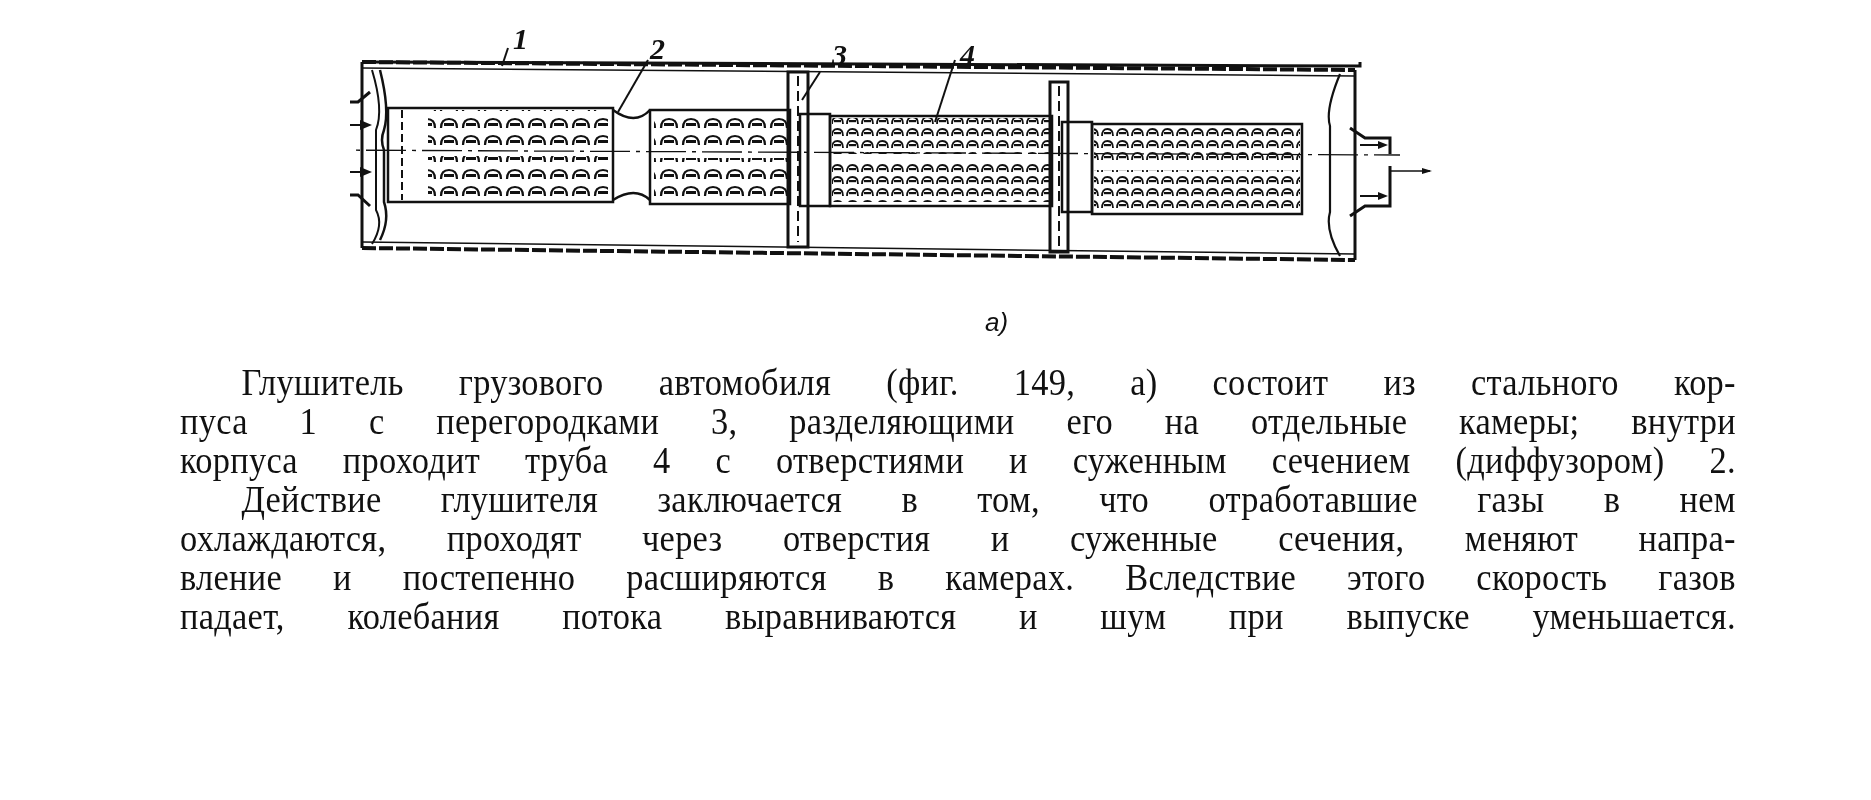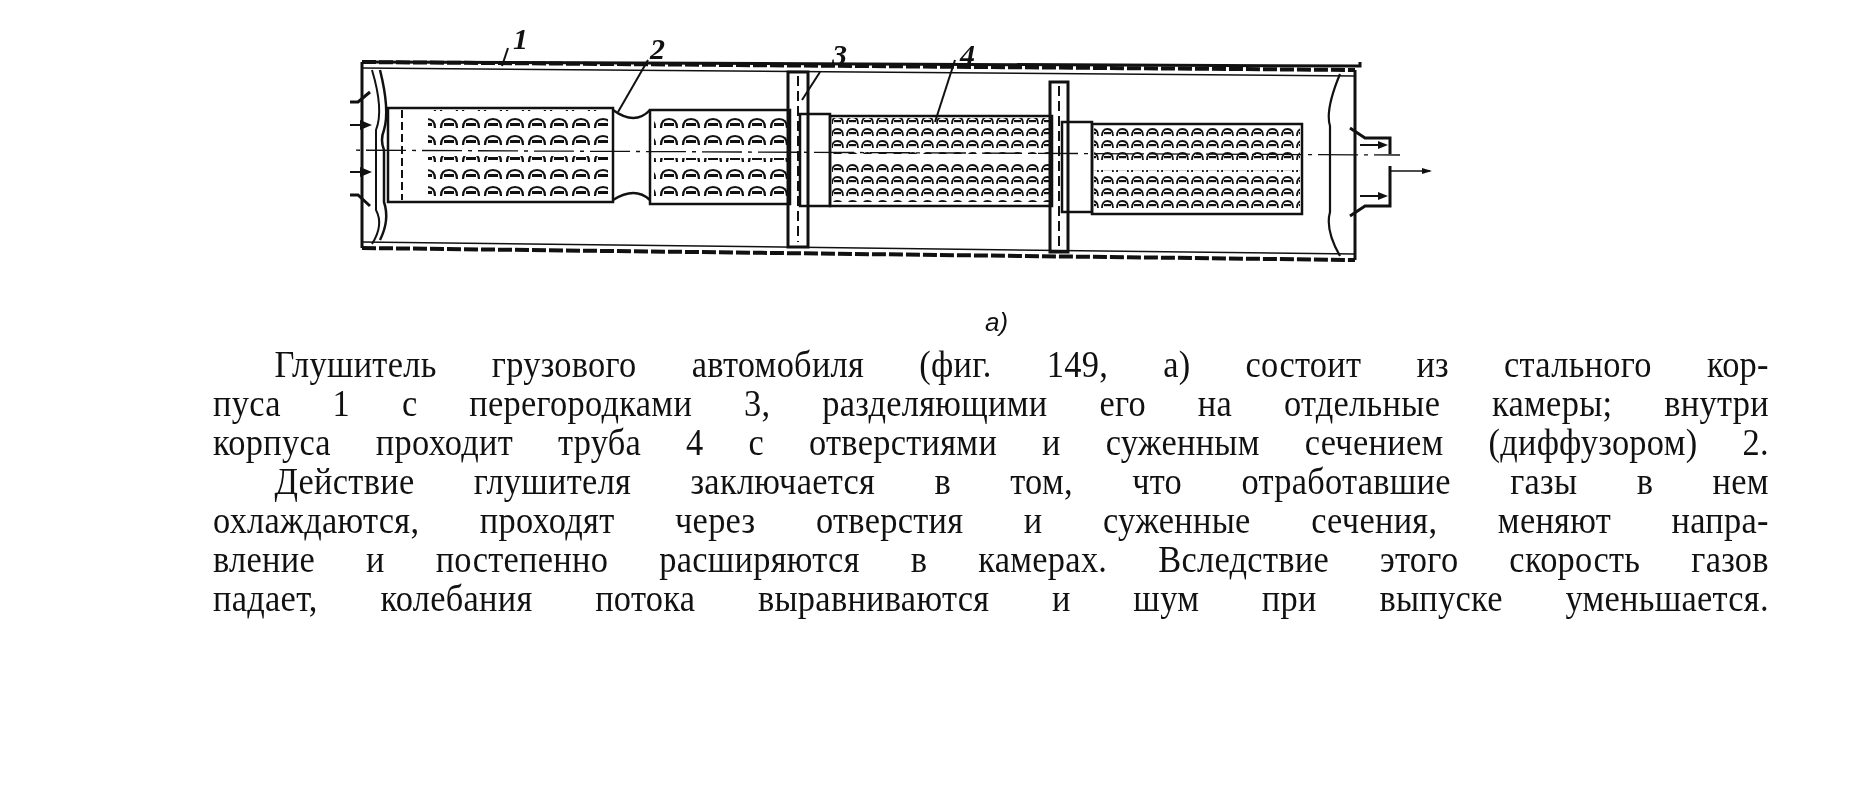--- a/index.html
+++ b/index.html
@@ -4,21 +4,21 @@
 <style>
   html, body { margin:0; padding:0; background:#ffffff; }
   body { width:1871px; height:800px; position:relative; overflow:hidden;
          font-family:"Liberation Serif","DejaVu Serif",serif; color:#111; }
   .figure { position:absolute; left:350px; top:30px; width:1420px; height:290px; }
   .figure svg { width:100%; height:100%; }
   .callout { position:absolute; font-family:"Liberation Serif",serif; font-style:italic;
              font-weight:bold; font-size:30px; color:#111; }
   .fig-caption { position:absolute; left:985px; top:307px; font-style:italic;
                  font-family:"Liberation Sans",sans-serif; font-size:26px; color:#111; }
-  .text { position:absolute; left:180px; top:345px; width:1556px;margin-left:33px; }
+  .text { position:absolute; left:180px; top:363px; width:1556px; }
   .line { position:relative; height:39px; font-size:37px; line-height:39px;
           white-space:nowrap; letter-spacing:0.3px; transform:scaleX(0.93);
           transform-origin:left; }
   .line.just { display:flex; justify-content:space-between; width:1673px; }
 </style>
 </head>
 <body>
 
 <div class="figure">
   <svg viewBox="0 0 1420 290" xmlns="http://www.w3.org/2000/svg">

